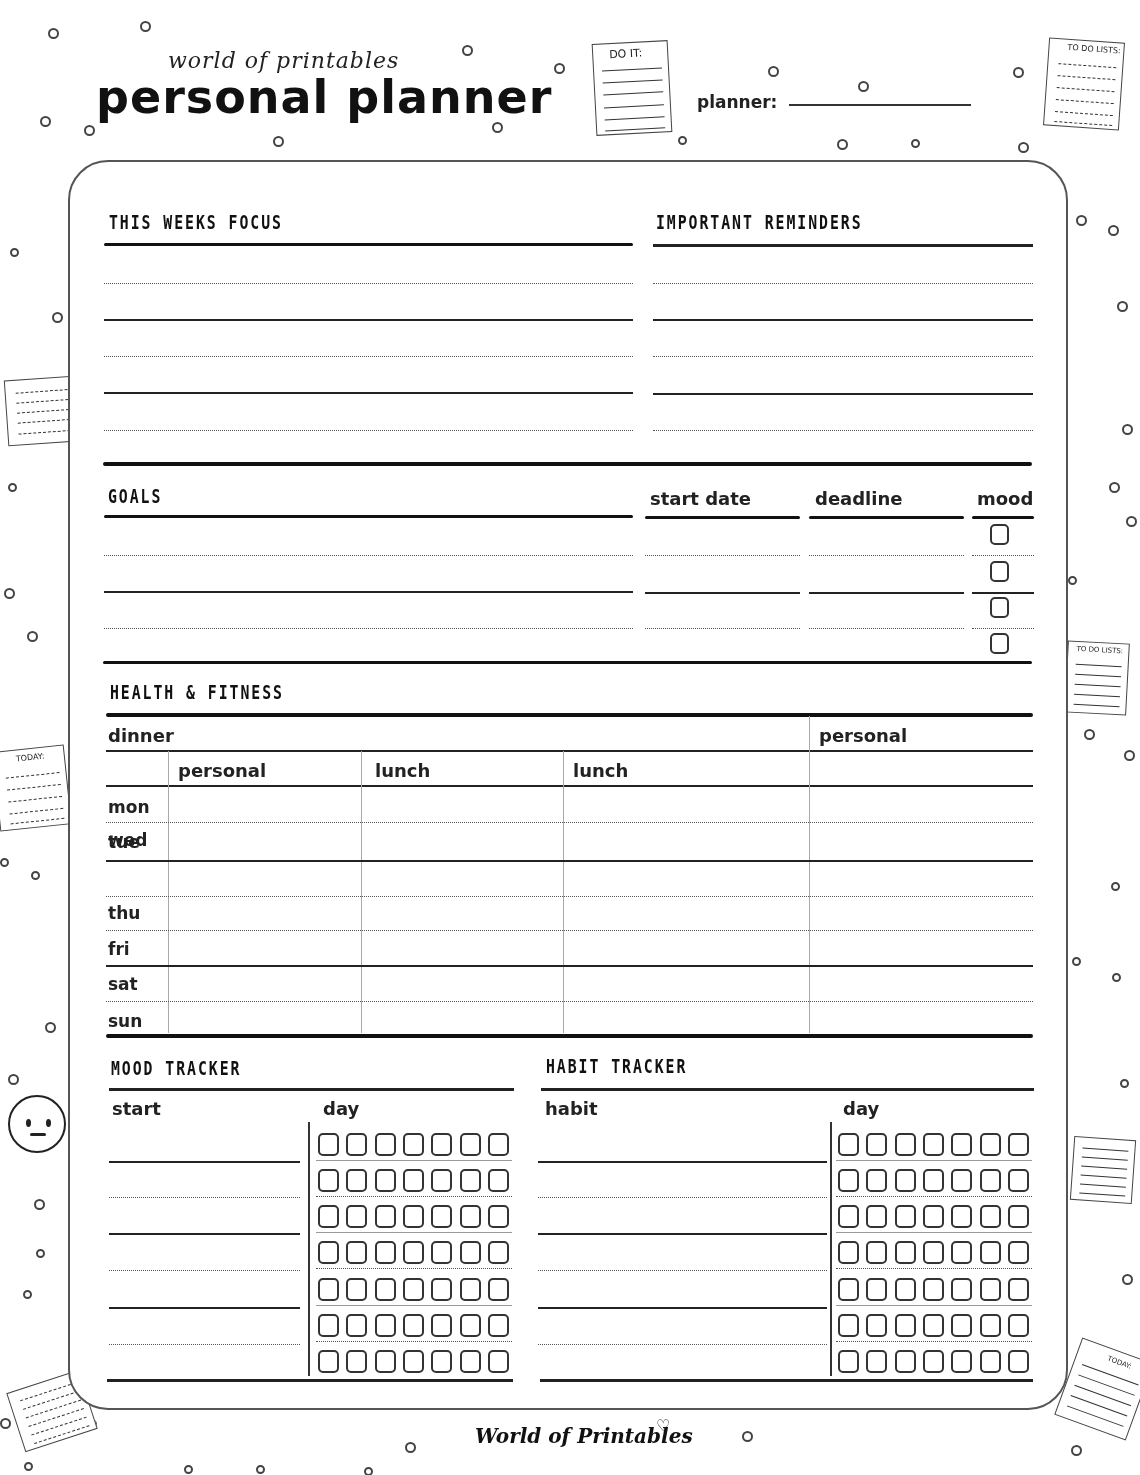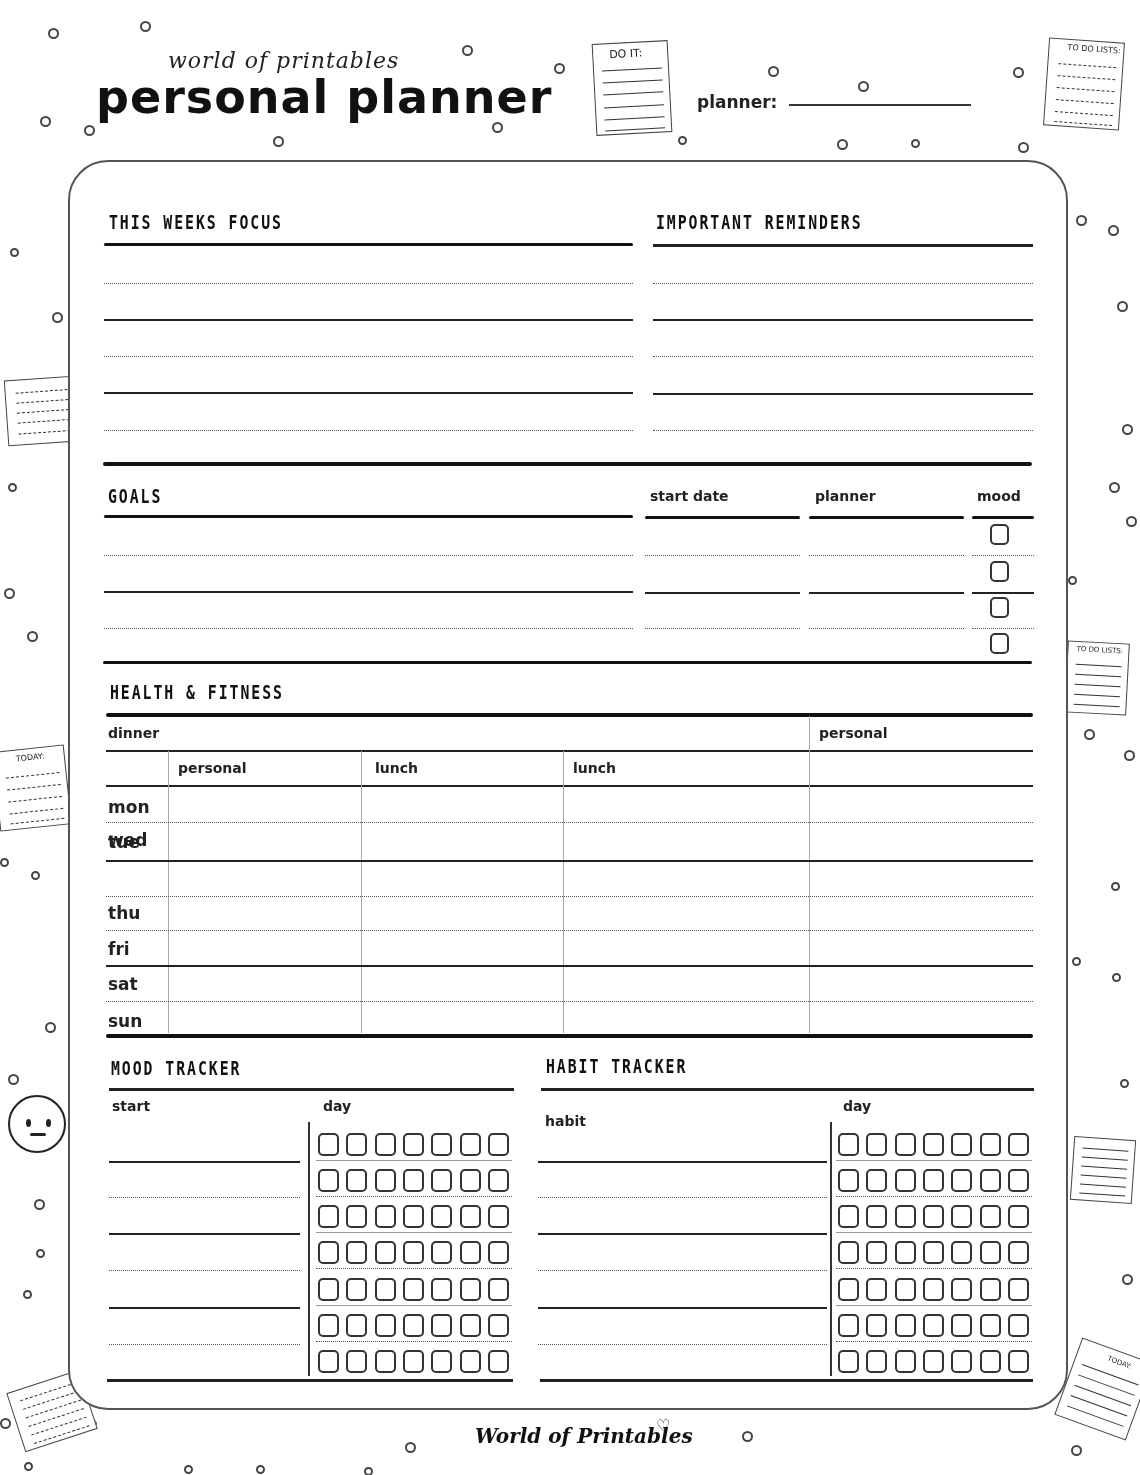--- a/index.html
+++ b/index.html
@@ -5,21 +5,21 @@
   * { box-sizing: border-box; margin: 0; padding: 0; }
   body { width: 1140px; height: 1475px; background: #ffffff; position: relative; overflow: hidden; font-family: "DejaVu Sans", sans-serif; color: #111; }
   .abs { position: absolute; }
   .dot { position: absolute; width: 11px; height: 11px; border: 2.5px solid #444; border-radius: 50%; background: #fff; }
   .dot.sm { width: 9px; height: 9px; border-width: 2px; }
   .brand-script { font-family: "DejaVu Serif", serif; font-style: italic; font-size: 22px; color: #222; letter-spacing: 1px; }
   .title { font-family: "DejaVu Sans", sans-serif; font-weight: bold; font-size: 46px; letter-spacing: 1px; color: #111; }
   .weekof { font-family: "DejaVu Sans", sans-serif; font-weight: bold; font-size: 17px; color: #222; }
   .card { position: absolute; left: 68px; top: 160px; width: 1000px; height: 1250px; border: 2px solid #555; border-radius: 40px; background: #fff; }
   .h-cond { font-family: "DejaVu Sans Mono", monospace; font-weight: bold; font-size: 19px; letter-spacing: 2.5px; color: #111; transform: scaleX(0.78); transform-origin: left center; white-space: nowrap; }
-  .h-sub { font-family: "DejaVu Sans", sans-serif; font-weight: bold; font-size: 14px; color: #222; white-space: nowrap; }
+  .h-sub { font-family: "DejaVu Sans", sans-serif; font-weight: bold; font-size: 18px; color: #222; white-space: nowrap; }
   .line-thick { position: absolute; height: 3px; background: #111; border-radius: 2px; }
   .line-solid { position: absolute; height: 2px; background: #222; }
   .line-thin { position: absolute; height: 1px; background: #999; }
   .line-dot { position: absolute; height: 0; border-top: 1.5px dotted #555; }
   .vline { position: absolute; width: 1px; background: #aaa; }
   .vline-dark { position: absolute; width: 2px; background: #333; }
   .cb { position: absolute; width: 19px; height: 21px; border: 2.5px solid #333; border-radius: 5px; background: #fff; }
   .note { position: absolute; background: #fff; border: 1.5px solid #444; font-family: "DejaVu Sans", sans-serif; font-size: 9px; color: #222; }
   .note .nl { position: absolute; left: 8px; right: 6px; height: 0; border-top: 1px solid #333; }
   .note .nd { position: absolute; left: 10px; right: 6px; height: 0; border-top: 1px dashed #333; }
@@ -182,21 +182,21 @@
 <div class="line-dot" style="left:653px;top:283px;width:380px;"></div>
 <div class="line-solid" style="left:653px;top:319px;width:380px;"></div>
 <div class="line-dot" style="left:653px;top:356px;width:380px;"></div>
 <div class="line-solid" style="left:653px;top:393px;width:380px;"></div>
 <div class="line-dot" style="left:653px;top:430px;width:380px;"></div>
 
 <div class="line-thick" style="left:103px;top:462px;width:929px;height:3.5px;"></div>
 
 <div class="abs h-cond" style="left:108px;top:485px;">GOALS</div>
 <div class="abs h-sub" style="left:650px;top:488px;">start date</div>
-<div class="abs h-sub" style="left:815px;top:488px;">planner</div>
+<div class="abs h-sub" style="left:815px;top:488px;">deadline</div>
 <div class="abs h-sub" style="left:977px;top:488px;">mood</div>
 
 <div class="line-thick" style="left:104px;top:515px;width:529px;"></div>
 <div class="line-thick" style="left:645px;top:516px;width:155px;"></div>
 <div class="line-thick" style="left:809px;top:516px;width:155px;"></div>
 <div class="line-thick" style="left:972px;top:516px;width:62px;"></div>
 
 <div class="line-dot" style="left:104px;top:555px;width:529px;"></div>
 <div class="line-dot" style="left:645px;top:555px;width:155px;"></div>
 <div class="line-dot" style="left:809px;top:555px;width:155px;"></div>
@@ -314,21 +314,21 @@
 <div class="line-solid" style="left:109px;top:1161px;width:191px;"></div>
 <div class="line-dot" style="left:109px;top:1197px;width:191px;"></div>
 <div class="line-solid" style="left:109px;top:1233px;width:191px;"></div>
 <div class="line-dot" style="left:109px;top:1270px;width:191px;"></div>
 <div class="line-solid" style="left:109px;top:1307px;width:191px;"></div>
 <div class="line-dot" style="left:109px;top:1344px;width:191px;"></div>
 <div class="line-solid" style="left:107px;top:1379px;width:406px;height:2.5px;"></div>
 
 <div class="abs h-cond" style="left:546px;top:1055px;">HABIT TRACKER</div>
 <div class="line-solid" style="left:541px;top:1088px;width:493px;height:2.5px;"></div>
-<div class="abs h-sub" style="left:545px;top:1098px;margin-top:15px;">habit</div>
+<div class="abs h-sub" style="left:545px;top:1098px;">habit</div>
 <div class="abs h-sub" style="left:843px;top:1098px;">day</div>
 <div class="vline-dark" style="left:830px;top:1122px;height:254px;"></div>
 <div id="habit-grid">
     <div class="cb" style="left: 838px; top: 1133px; width: 21px; height: 23px;"></div>
     <div class="cb" style="left: 866.3px; top: 1133px; width: 21px; height: 23px;"></div>
     <div class="cb" style="left: 894.6px; top: 1133px; width: 21px; height: 23px;"></div>
     <div class="cb" style="left: 922.9px; top: 1133px; width: 21px; height: 23px;"></div>
     <div class="cb" style="left: 951.2px; top: 1133px; width: 21px; height: 23px;"></div>
     <div class="cb" style="left: 979.5px; top: 1133px; width: 21px; height: 23px;"></div>
     <div class="cb" style="left: 1007.8px; top: 1133px; width: 21px; height: 23px;"></div>

